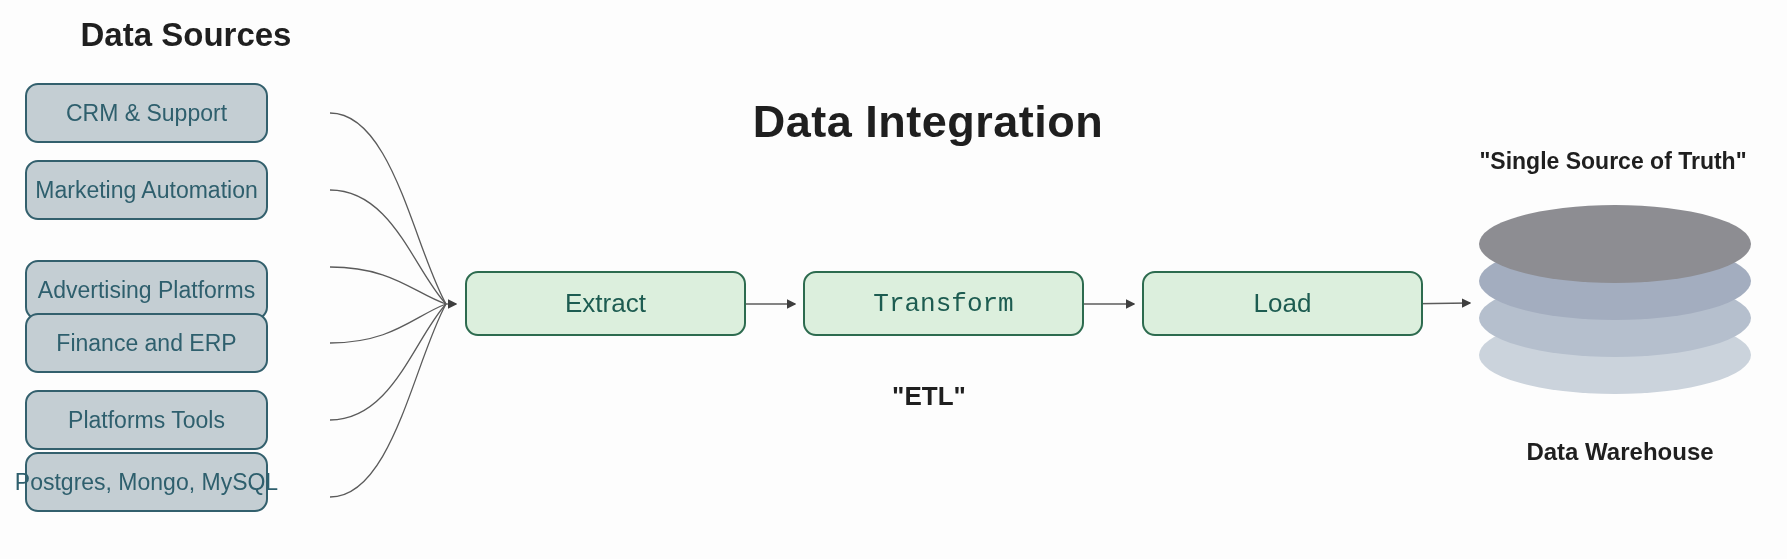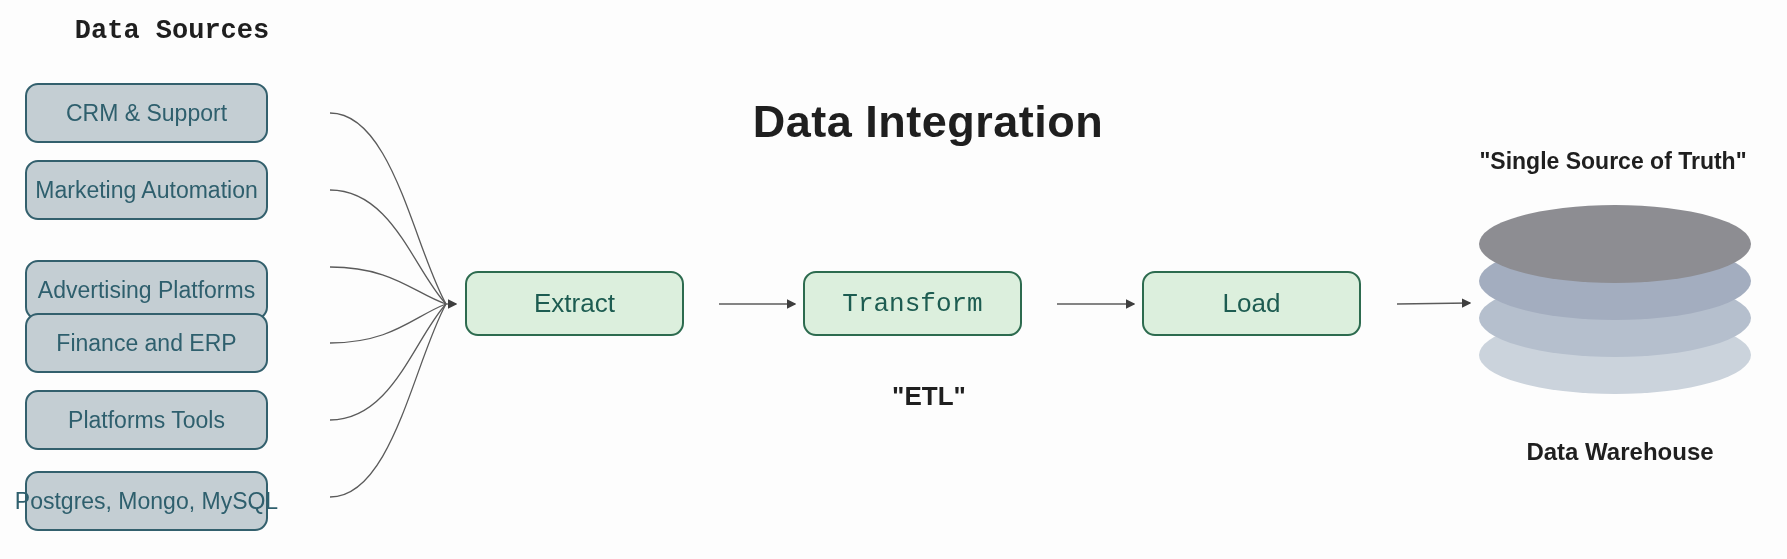--- a/index.html
+++ b/index.html
@@ -20,21 +20,21 @@
     width: 1787px; height: 559px;
     pointer-events: none;
   }
   .heading {
     position: absolute;
     transform: translateX(-50%);
     font-weight: 700;
     color: var(--title-text, #1f1f1f);
     white-space: nowrap;
   }
-  #sources-heading { left: 172px; top: 16px; font-size: 27px; font-family: Liberation Mono, monospace; }
+  #sources-heading { left: 186px; top: 16px; font-size: 33px; }
   #diagram-title   { left: 928px; top: 96px; font-size: 45px; letter-spacing: 0.5px; }
   #etl-caption     { left: 929px; top: 381px; font-size: 26px; }
   #warehouse-quote { left: 1613px; top: 148px; font-size: 23px; }
   #warehouse-label { left: 1620px; top: 438px; font-size: 24px; }
 
   .box {
     position: absolute;
     display: flex;
     align-items: center;
     justify-content: center;
@@ -46,33 +46,33 @@
     left: 25px;
     width: 243px;
     height: 60px;
     background: var(--source-box-fill, #c4ced3);
     border: 2px solid var(--source-box-border, #33606d);
     color: var(--source-box-text, #2e5f6d);
     font-size: 23px;
   }
   .step-box {
     top: 271px;
-    width: 219px;
+    width: 281px;
     height: 65px;
     background: var(--step-box-fill, #dcefdd);
     border: 2px solid var(--step-box-border, #2d6b4f);
     color: var(--step-box-text, #1d5c51);
     font-size: 26px;
   }
   #source-box-0 { top: 83px; }
   #source-box-1 { top: 160px; }
   #source-box-2 { top: 232px; margin-top: 28px; }
   #source-box-3 { top: 313px; }
   #source-box-4 { top: 390px; }
-  #source-box-5 { top: 471px; }
+  #source-box-5 { top: 452px; }
   #step-box-0 { left: 465px; }
   #step-box-1 { left: 803px; font-family: Liberation Mono, monospace; }
   #step-box-2 { left: 1142px; }
 
   .wire {
     fill: none;
     stroke: var(--connector, #5b5b5b);
     stroke-width: 1.3;
   }
   .db-1 { fill: var(--db-layer-1, #8d8d92); }

